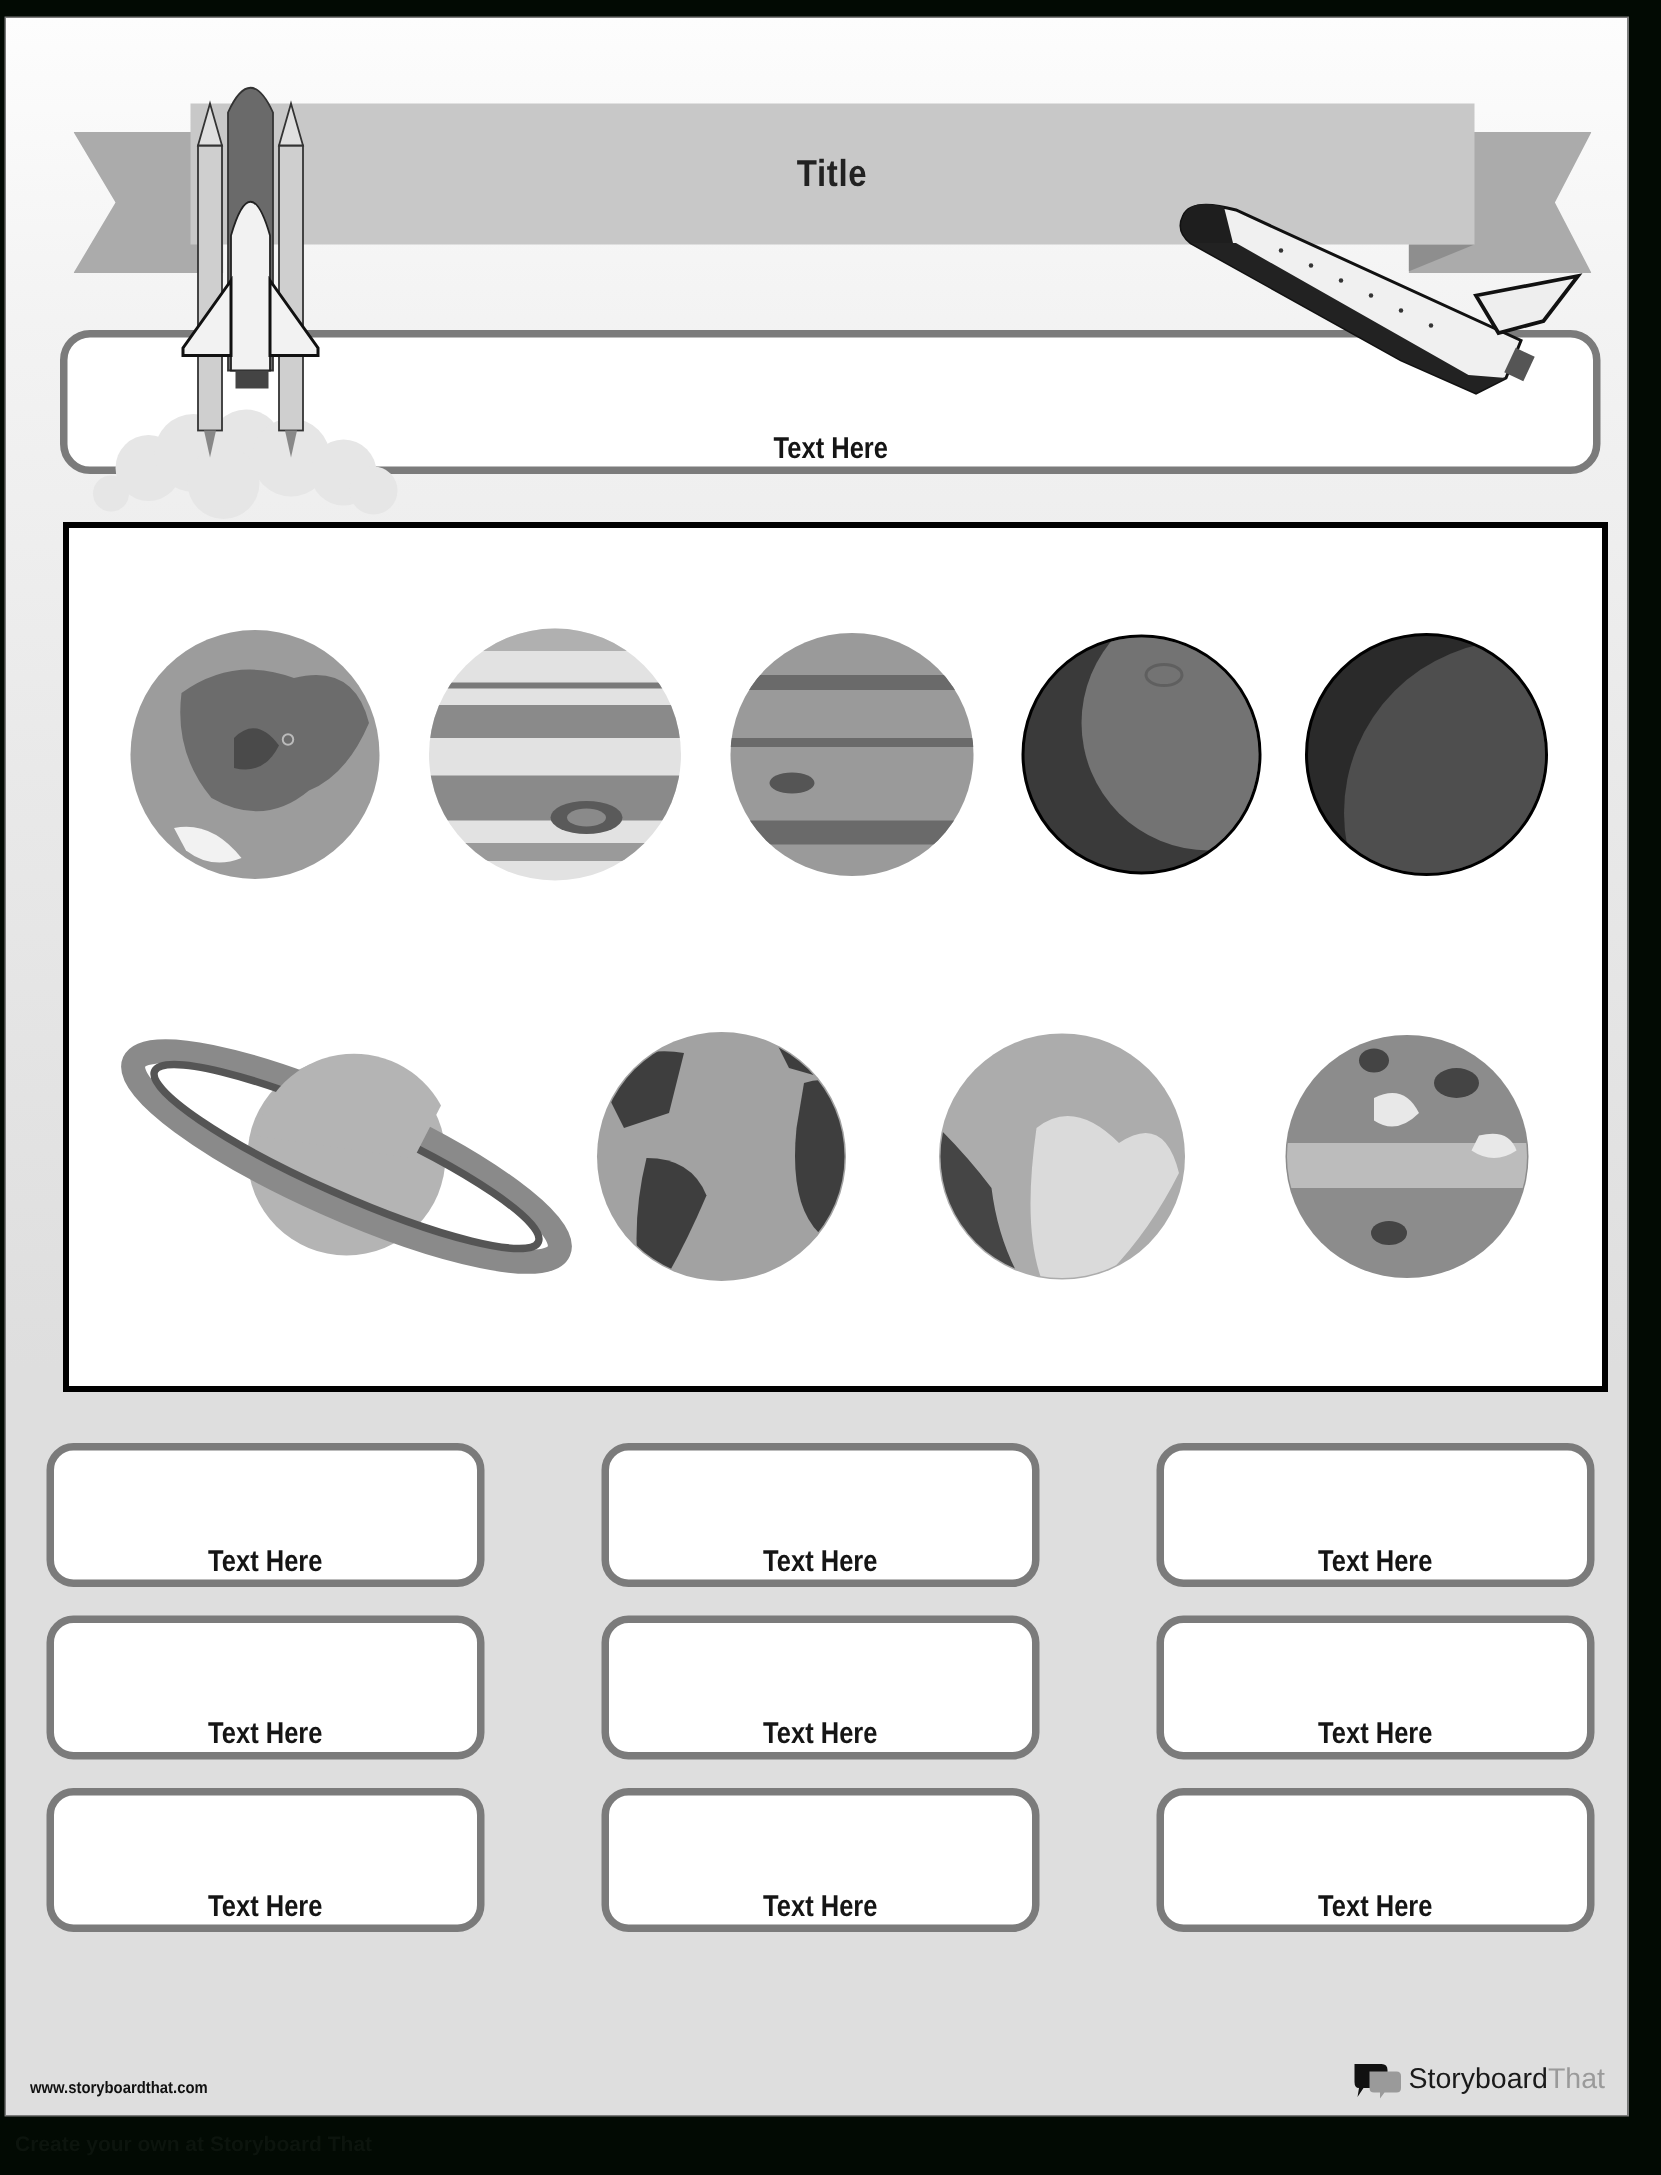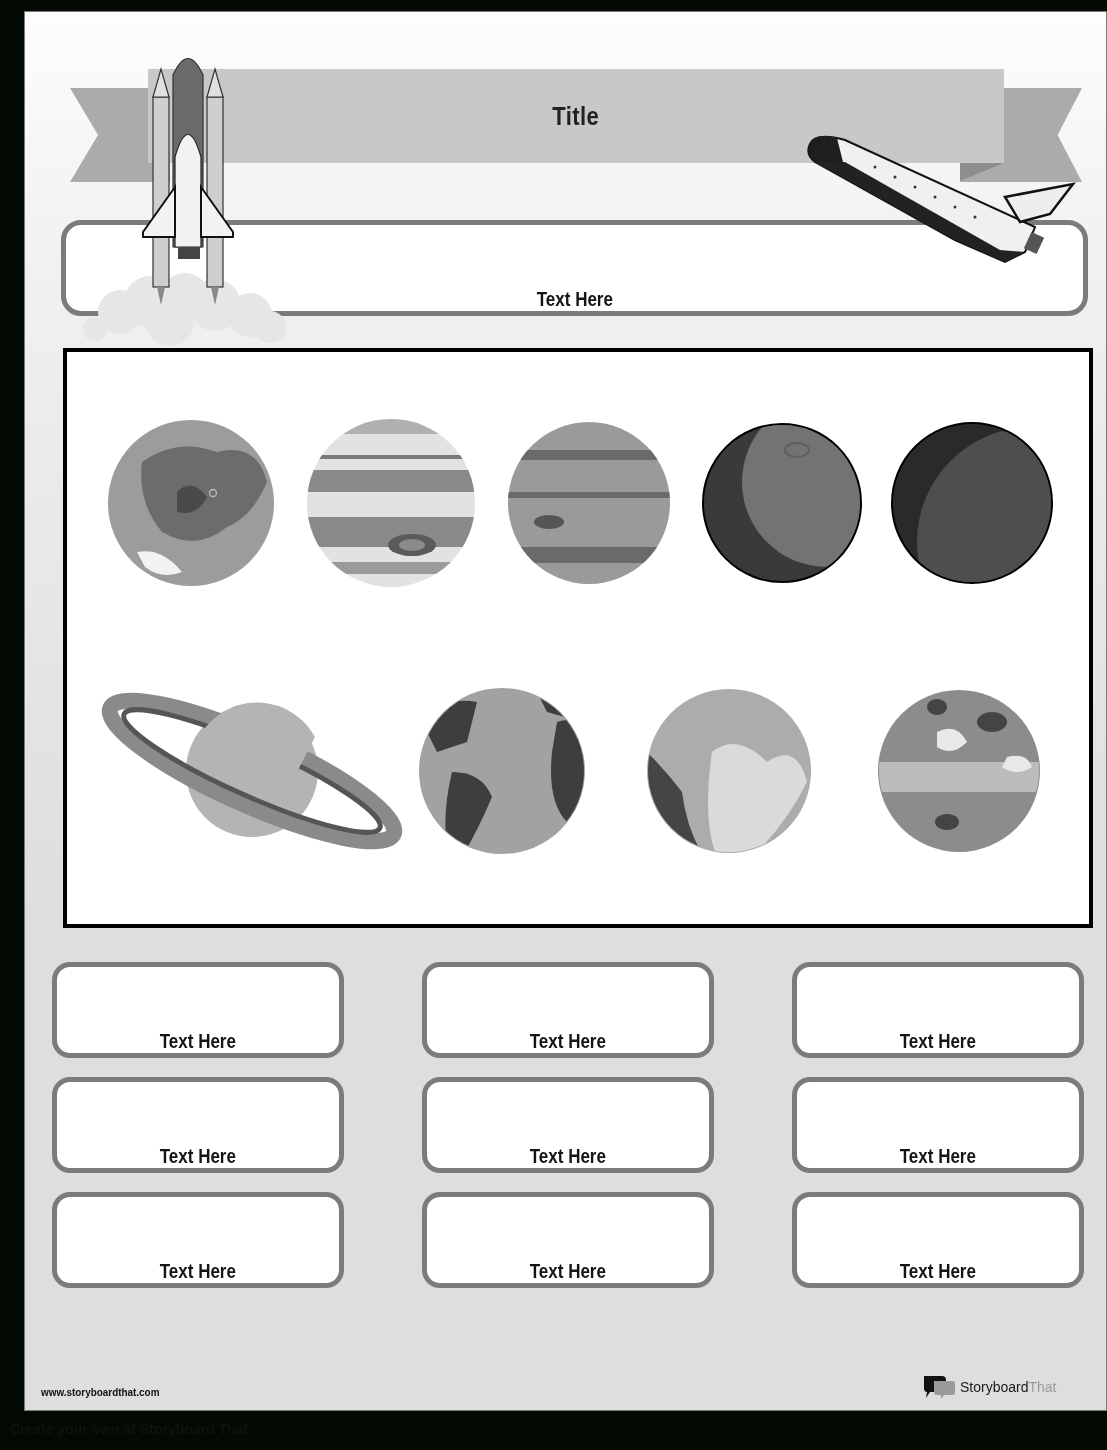--- a/index.html
+++ b/index.html
@@ -1,37 +1,37 @@
 <!DOCTYPE html>
 <html><head>
 <meta charset="utf-8">
 <style>
   html, body { margin:0; padding:0; }
   body { width:1107px; height:1450px; background:#020a03; position:relative; overflow:hidden; font-family:"Liberation Sans", sans-serif; }
-  .page { position:absolute; left:24px; top:11px; width:1083px; height:1400px;
+  .page { position:absolute; left:3px; top:11px; width:1083px; height:1400px;
     background:linear-gradient(#fdfdfd 0px, #f3f3f3 200px, #e9e9e9 500px, #dedede 900px, #dedede 100%);
     border:1px solid #7a7a7a; box-sizing:border-box; }
   .abs { position:absolute; }
   .ribbon-tail-l { left:45px; top:76px; width:100px; height:94px; background:#ababab;
     clip-path:polygon(0 0,100% 0,100% 100%,0 100%,28% 50%); }
   .ribbon-tail-r { left:935px; top:76px; width:122px; height:94px; background:#ababab;
     clip-path:polygon(0 0,100% 0,80% 50%,100% 100%,0 100%); }
   .ribbon-main { left:123px; top:57px; width:856px; height:94px; background:#c8c8c8;
     display:flex; align-items:center; justify-content:center; }
   .ribbon-fold { left:935px; top:151px; width:44px; height:18px; background:#8e8e8e;
     clip-path:polygon(0 0,100% 0,0 100%); }
   .title { font-family:"Liberation Sans", sans-serif; font-weight:bold; font-size:25px; color:#222; letter-spacing:0.5px; transform:scaleX(0.88); }
   .textbox { position:absolute; background:#fff; border:5px solid #7b7b7b; border-radius:18px; box-sizing:border-box;
     display:flex; align-items:flex-end; justify-content:center; }
   .textbox span { font-weight:bold; font-size:20px; color:#151515; transform:scaleX(0.85); display:inline-block; }
   .subtitle-box { left:36px; top:208px; width:1027px; height:96px; border-radius:20px; }
   .planet-panel { left:38px; top:336px; width:1030px; height:580px; background:#fff; border:4px solid #000; box-sizing:border-box; }
   .footer-url { left:27px; top:1385px; font-size:11px; font-weight:bold; color:#111; transform:scaleX(0.9); transform-origin:left; }
   .logo { left:908px; top:1374px; display:flex; align-items:center; gap:4px; }
-  .logo-text { font-size:14px; color:#1a1a1a; }
+  .logo-text { font-size:19px; color:#1a1a1a; }
   .logo-text .that { color:#9a9a9a; }
   .credit { left:10px; top:1421px; font-size:14px; font-weight:bold; color:#0c140d; }
 </style>
 </head>
 <body>
 
 <div class="page">
 
   <div class="abs ribbon-tail-l"></div>
   <div class="abs ribbon-tail-r"></div>

